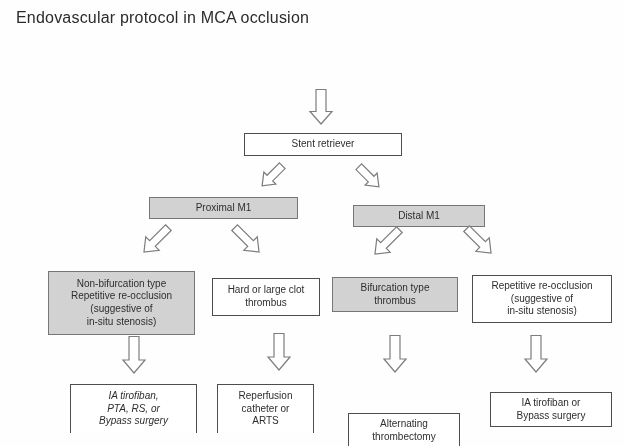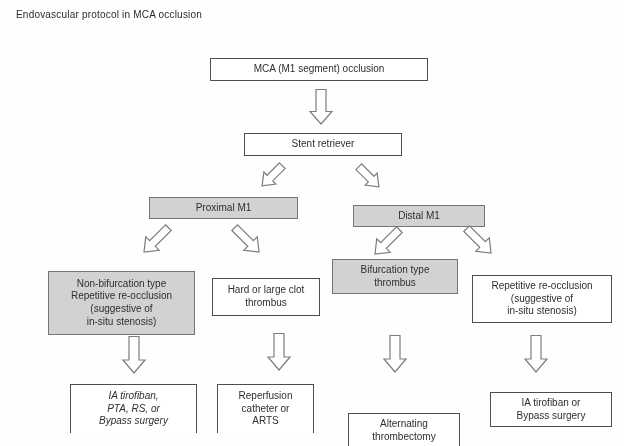--- a/index.html
+++ b/index.html
@@ -5,39 +5,39 @@
   html,body{margin:0;padding:0;}
   body{
     width:624px;height:446px;position:relative;overflow:hidden;
     background:#fefefe;
     font-family:"Liberation Sans", sans-serif;
     -webkit-font-smoothing:antialiased;
   }
   .stage{position:absolute;inset:0;}
   .fig-title{
     position:absolute;left:16px;top:9px;
-    font-size:10px;color:#2b2b2b;letter-spacing:.2px;
+    font-size:16px;color:#2b2b2b;letter-spacing:.2px;
   }
   .node{
     position:absolute;box-sizing:border-box;
     border:1px solid #4d4d4d;background:#ffffff;
     display:flex;align-items:center;justify-content:center;text-align:center;
     font-size:10px;line-height:12.7px;color:#2e2e2e;
     white-space:pre-line;
   }
   .node.gray{background:#d2d2d2;border-color:#767676;}
   .node.open-bottom{border-bottom:none;}
   
   .pos-mca        {left:210px;top:58px; width:218px;height:23px;}
   .pos-stent      {left:244px;top:133px;width:158px;height:23px;}
   .pos-proximal   {left:149px;top:197px;width:149px;height:22px;}
   .pos-distal     {left:353px;top:197px;width:132px;height:22px;margin-top:8px;}
   .pos-nonbif     {left:48px; top:271px;width:147px;height:64px;}
   .pos-hardclot   {left:212px;top:278px;width:108px;height:38px;}
-  .pos-bifurcation{left:332px;top:259px;width:126px;height:35px;}
+  .pos-bifurcation{left:332px;top:277px;width:126px;height:35px;}
   .pos-repetitive {left:472px;top:275px;width:140px;height:48px;}
   .pos-iapta      {left:70px; top:384px;width:127px;height:49px;font-style:italic;}
   .pos-reperfusion{left:211px;top:384px;width:97px; height:49px;margin-left:6px;}
   .pos-alternating{left:348px;top:392px;width:112px;height:35px;margin-top:21px;}
   .pos-iabypass   {left:490px;top:392px;width:122px;height:35px;}
   
   .arrow{position:absolute;pointer-events:none;}
   .arrow svg{display:block;overflow:visible;}
   .rot45 {transform:rotate(45deg);}
   .rotm45{transform:rotate(-45deg);}
@@ -54,21 +54,20 @@
   .ar-h4 {left:524px;top:335px;}
   .arrow polygon{fill:#ffffff;stroke:#7d7d7d;stroke-width:1.2;stroke-linejoin:miter;}
 </style>
 </head>
 <body>
 
 <div class="stage">
 
   <div class="fig-title">Endovascular protocol in MCA occlusion</div>
 
-  <div class="node pos-mca">MCA (M1 segment) occlusion</div>
 
   <div class="arrow ar-a">
     <svg width="24" height="36" viewBox="0 0 24 36">
         <polygon points="7,0.5 17,0.5 17,22.5 23,22.5 12,35 1,22.5 7,22.5"></polygon>
       </svg>
   </div>
 
   <div class="node pos-stent">Stent retriever</div>
 
   <div class="arrow ar-b">

